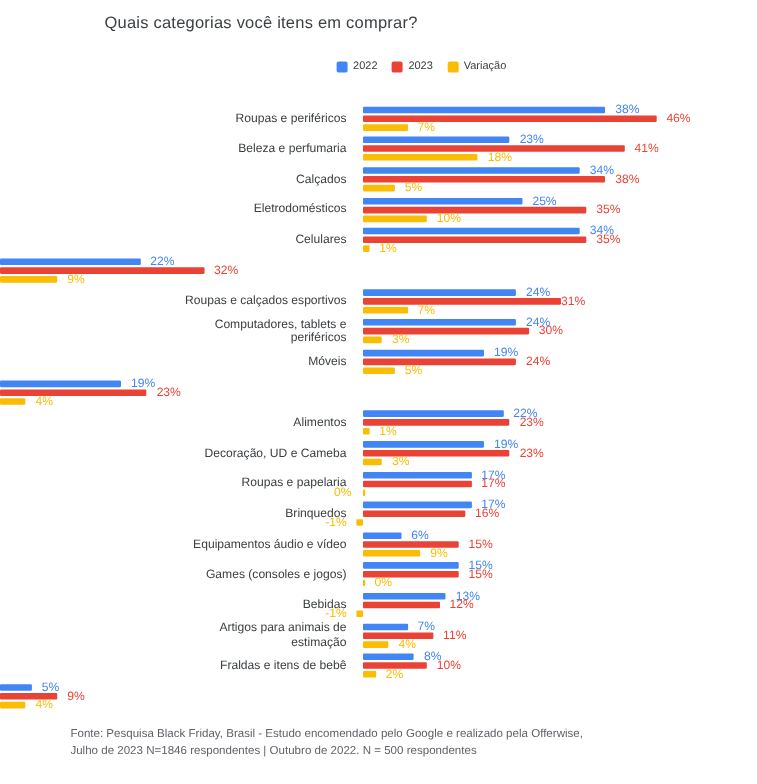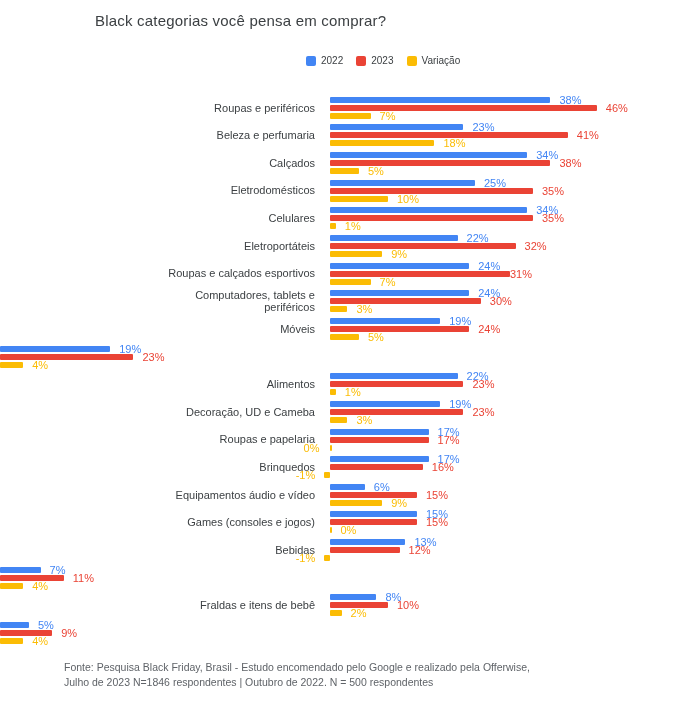--- a/index.html
+++ b/index.html
@@ -38,21 +38,21 @@
   }
   .footer {
     position: absolute; left: 64px; top: 660px;
     font-size: 10.5px; line-height: 14.5px; color: #5f6368;
     white-space: pre-line;
   }
 </style>
 </head>
 <body>
 
-<div class="title">Black categorias você pensa em comprar?</div>
+<div class="title">Quais categorias você itens em comprar?</div>
 
 <div class="legend">
   <div class="legend-item">
     <span class="legend-swatch" style="background: rgb(66, 133, 244);"></span>
     <span class="legend-label">2022</span>
   </div>
   <div class="legend-item">
     <span class="legend-swatch" style="background: rgb(234, 67, 53);"></span>
     <span class="legend-label">2023</span>
   </div>
@@ -142,21 +142,20 @@
           <div class="bar" style="width: 203px; background: rgb(234, 67, 53); left: 0px;"></div>
           <span class="val" style="color: rgb(234, 67, 53); left: 212px;">35%</span>
         </div>
         <div class="bar-line">
           <div class="bar" style="width: 5.8px; background: rgb(251, 188, 4); left: 0px;"></div>
           <span class="val" style="color: rgb(251, 188, 4); left: 14.8px;">1%</span>
         </div>
       </div>
     </div>
     <div class="row">
-      <div class="cat">Eletroportáteis</div>
       <div class="bars">
         <div class="bar-line">
           <div class="bar" style="width: 127.6px; background: rgb(66, 133, 244); left: 0px;"></div>
           <span class="val" style="color: rgb(66, 133, 244); left: 136.6px;">22%</span>
         </div>
         <div class="bar-line">
           <div class="bar" style="width: 185.6px; background: rgb(234, 67, 53); left: 0px;"></div>
           <span class="val" style="color: rgb(234, 67, 53); left: 194.6px;">32%</span>
         </div>
         <div class="bar-line">
@@ -346,20 +345,22 @@
           <div class="bar" style="width: 69.6px; background: rgb(234, 67, 53); left: 0px;"></div>
           <span class="val" style="color: rgb(234, 67, 53); left: 78.6px;">12%</span>
         </div>
         <div class="bar-line">
           <div class="bar" style="width: 5.8px; background: rgb(251, 188, 4); left: -5.8px;"></div>
           <span class="val" style="color: rgb(251, 188, 4); right: calc(100% + 14.8px);">-1%</span>
         </div>
       </div>
     </div>
     <div class="row">
+      <div class="cat">Artigos para animais de
+estimação</div>
       <div class="bars">
         <div class="bar-line">
           <div class="bar" style="width: 40.6px; background: rgb(66, 133, 244); left: 0px;"></div>
           <span class="val" style="color: rgb(66, 133, 244); left: 49.6px;">7%</span>
         </div>
         <div class="bar-line">
           <div class="bar" style="width: 63.8px; background: rgb(234, 67, 53); left: 0px;"></div>
           <span class="val" style="color: rgb(234, 67, 53); left: 72.8px;">11%</span>
         </div>
         <div class="bar-line">

